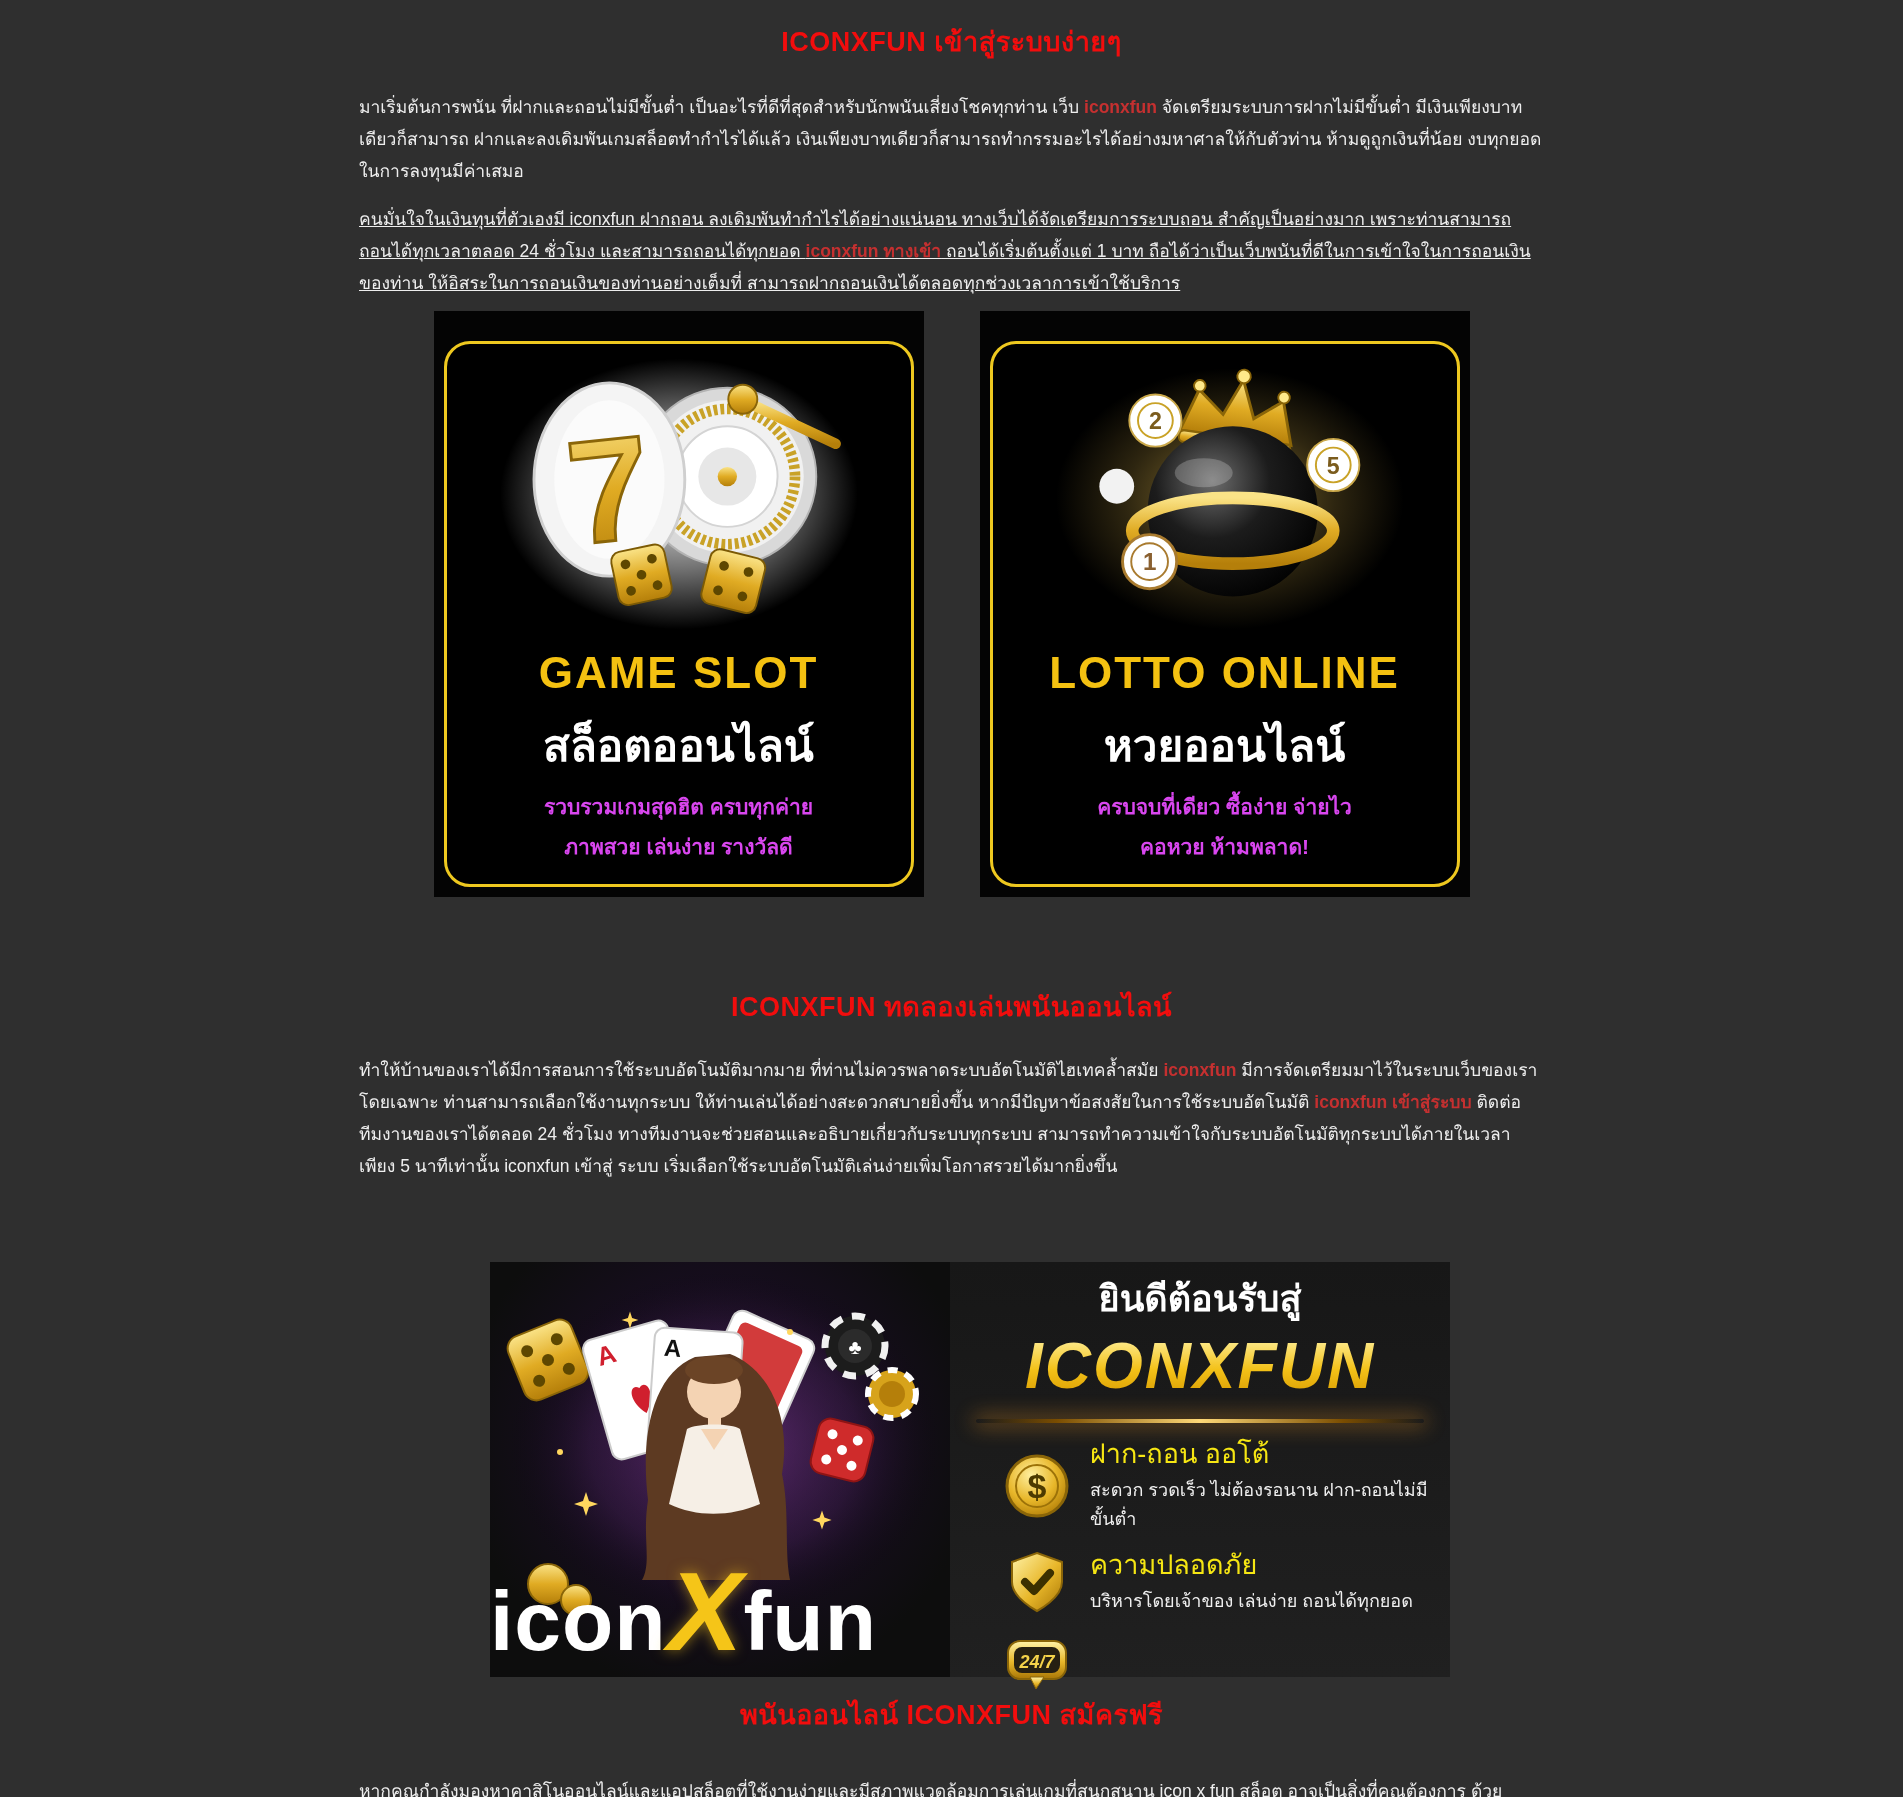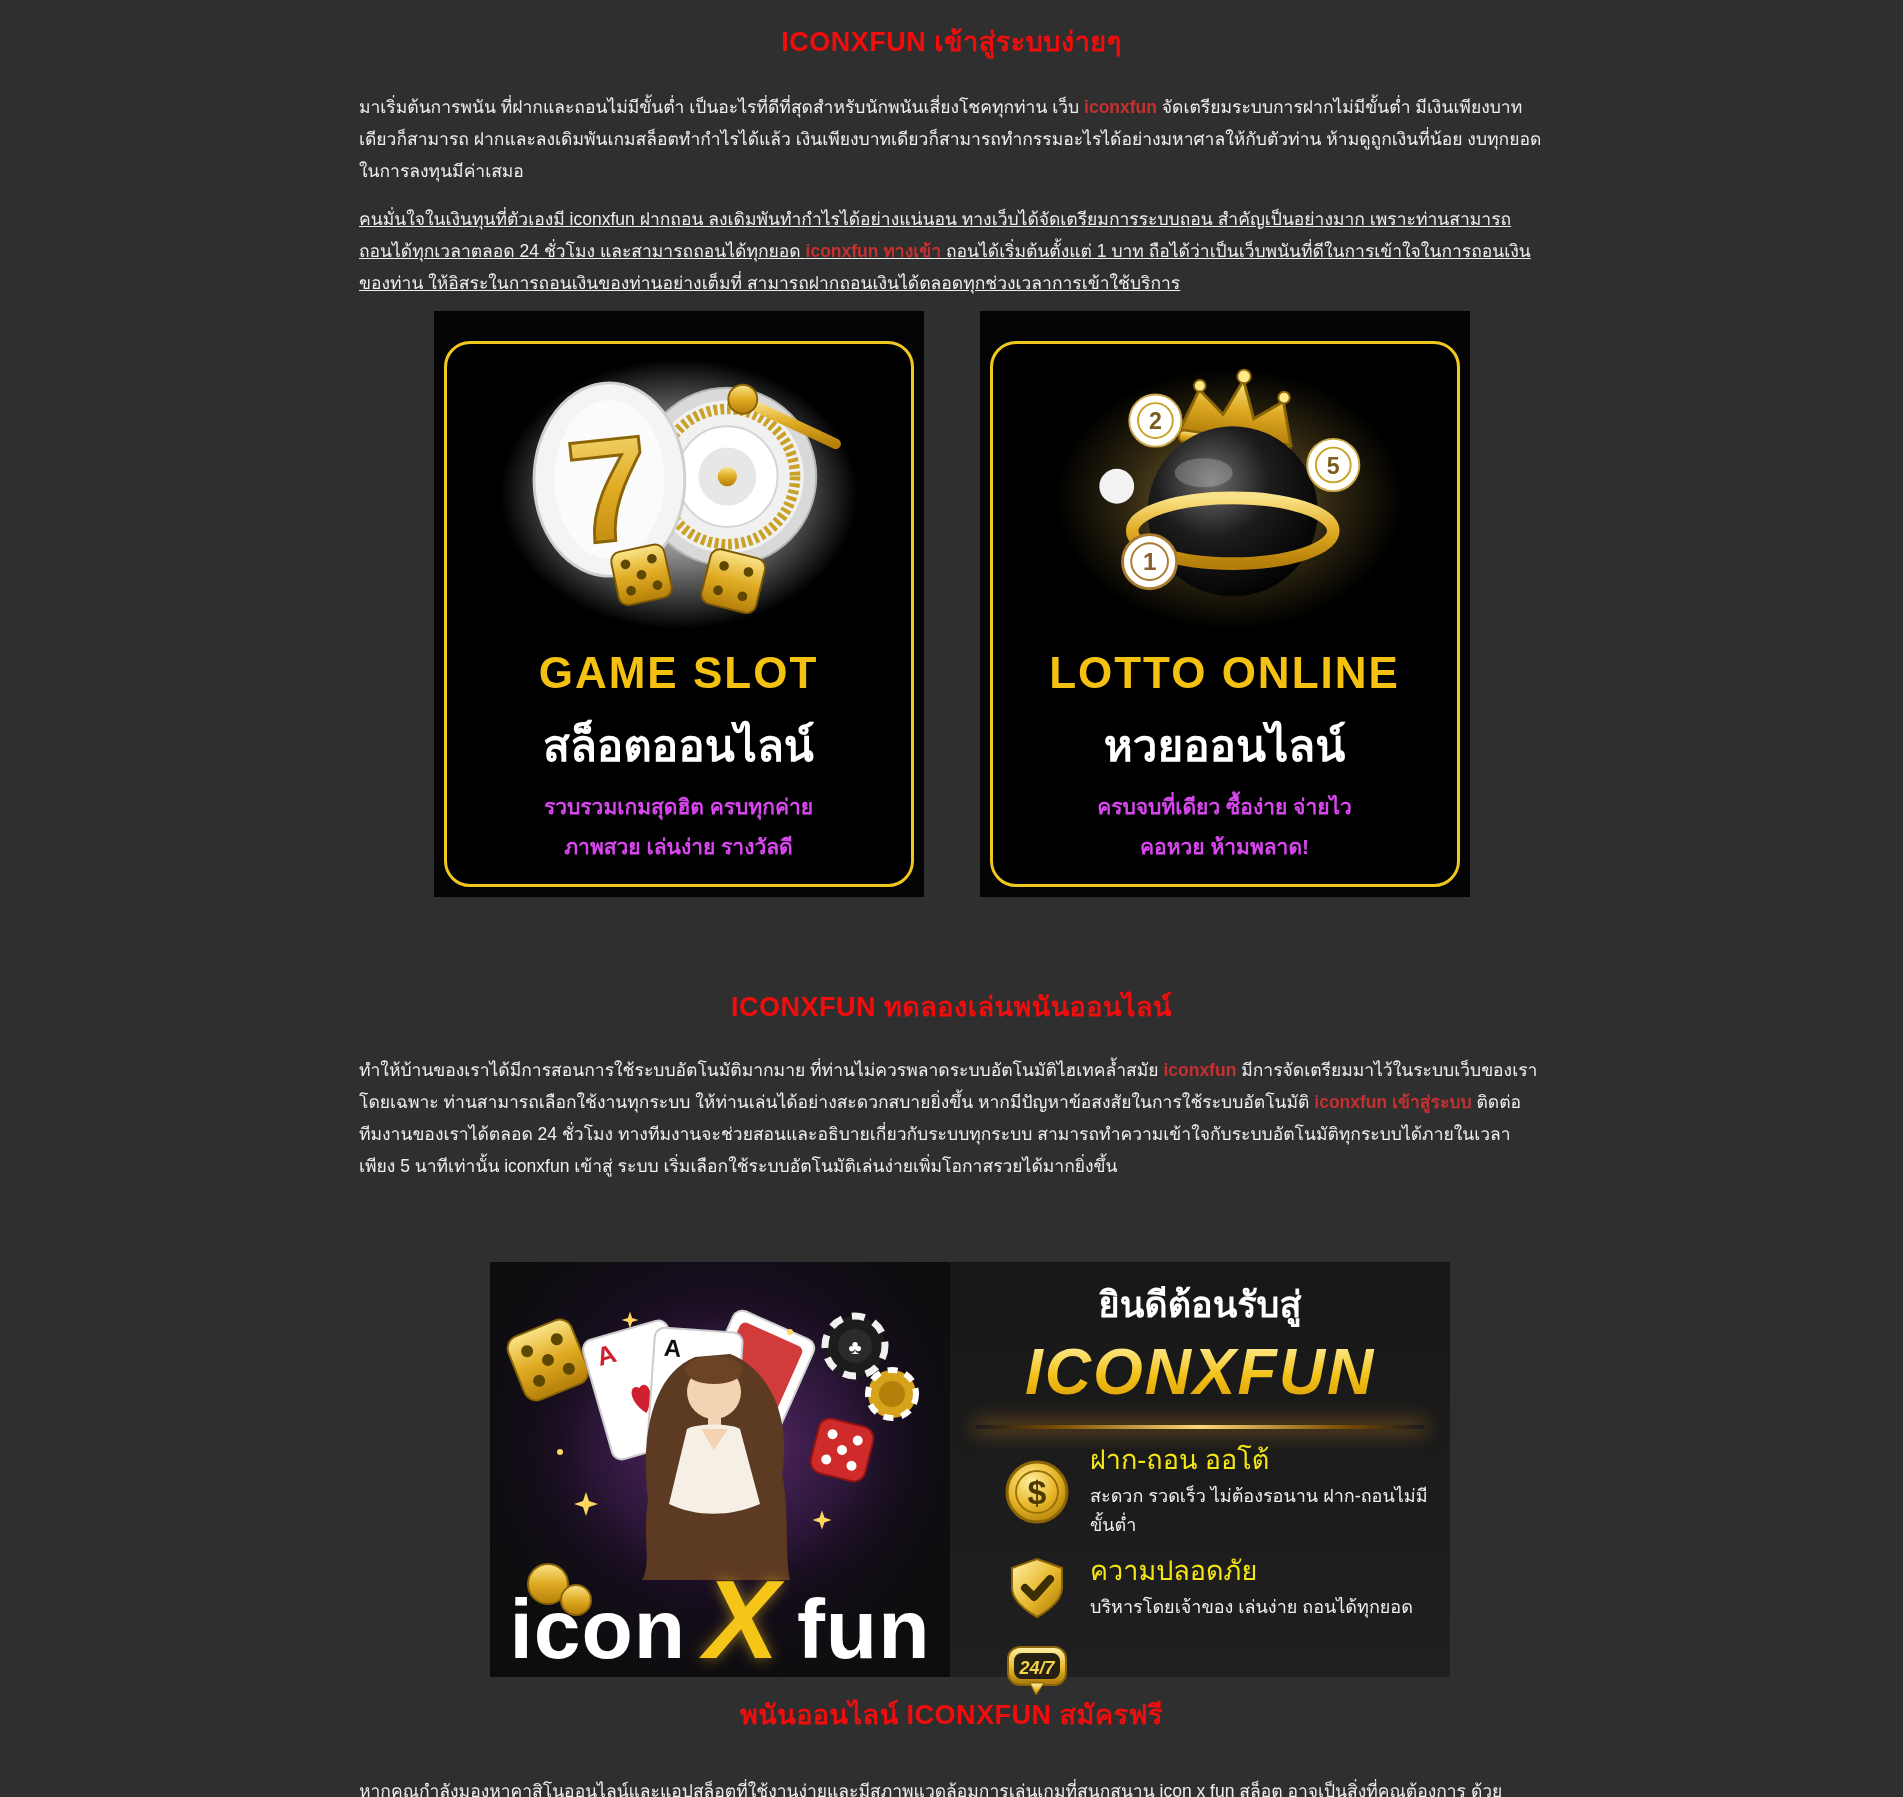--- a/index.html
+++ b/index.html
@@ -33,30 +33,30 @@
   .card-desc{font-size:21px;color:#d946ef;font-weight:bold;line-height:40px;margin-top:7px;}
 
   
   .banner{margin:80px 0 0 131px;width:960px;height:415px;display:flex;}
   .banner-left{
     width:460px;position:relative;overflow:hidden;flex:none;
     background:radial-gradient(circle at 50% 42%, #2b1536 0%, #150d1c 48%, #0d0d0d 78%);
   }
   .banner-left svg{position:absolute;top:0;left:0;}
   .logo-row{
-    position:absolute;bottom:0;left:0;width:100%;
-    display:flex;align-items:baseline;justify-content:center;gap:17px;
+    position:absolute;bottom:8px;left:0;width:100%;
+    display:flex;align-items:baseline;justify-content:flex-start;
   }
   .logo-white{font-size:84px;font-weight:bold;color:#ffffff;letter-spacing:1px;line-height:96px;}
   .logo-x{
     font-size:112px;font-weight:900;font-style:italic;color:#f5c518;line-height:96px;
     margin:0 1px;text-shadow:0 0 14px rgba(245,197,24,.55);
   }
   .banner-right{
-    flex:1;text-align:center;padding-top:14px;
+    flex:1;text-align:center;padding-top:8px;
     background:linear-gradient(180deg,#171717 0%,#202020 100%);
   }
   .welcome{color:#ffffff;font-size:36px;font-weight:bold;}
   .brand{
     font-size:64px;font-weight:900;font-style:italic;letter-spacing:2px;margin-top:2px;
     background:linear-gradient(180deg,#fff1a0 8%,#f3c118 55%,#d79a00 95%);
     -webkit-background-clip:text;background-clip:text;color:transparent;
   }
   .divider{
     height:4px;margin:16px 26px 6px 26px;border-radius:2px;

